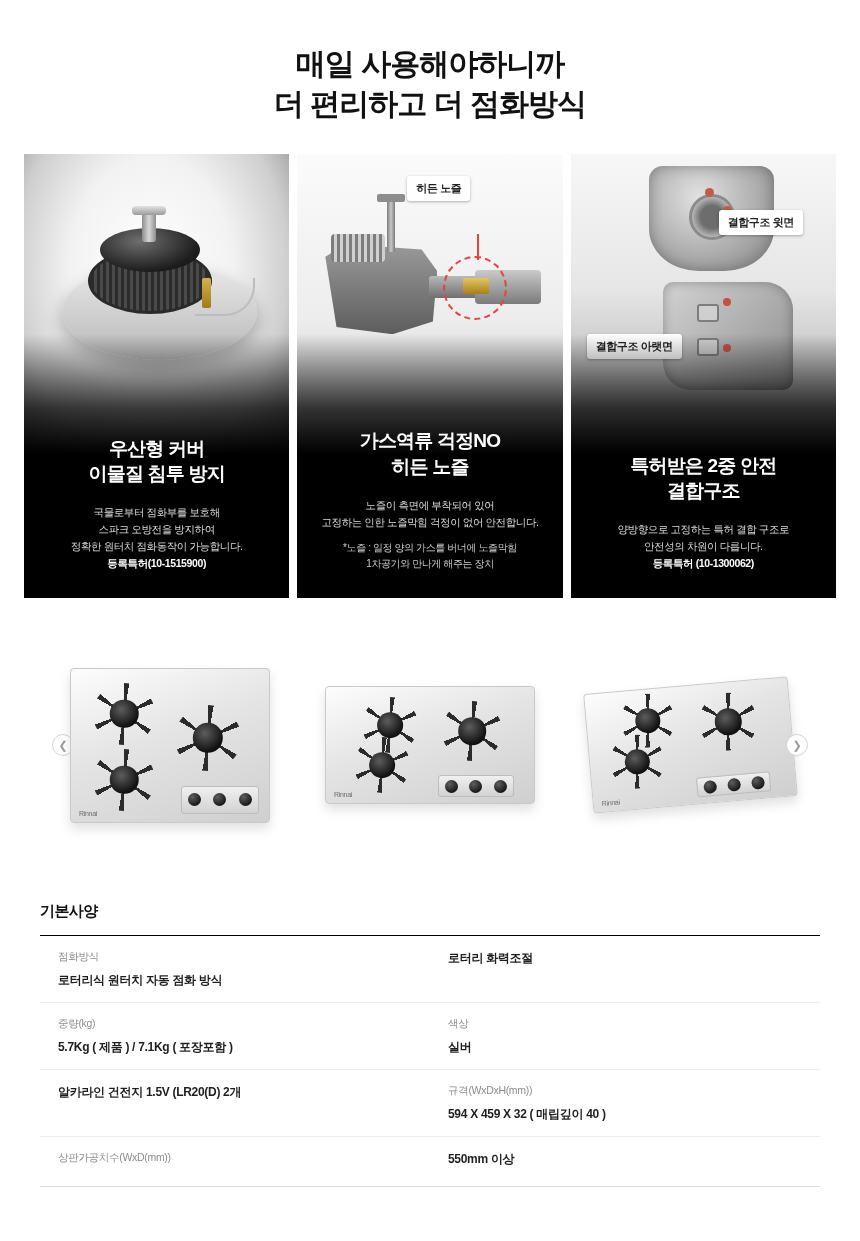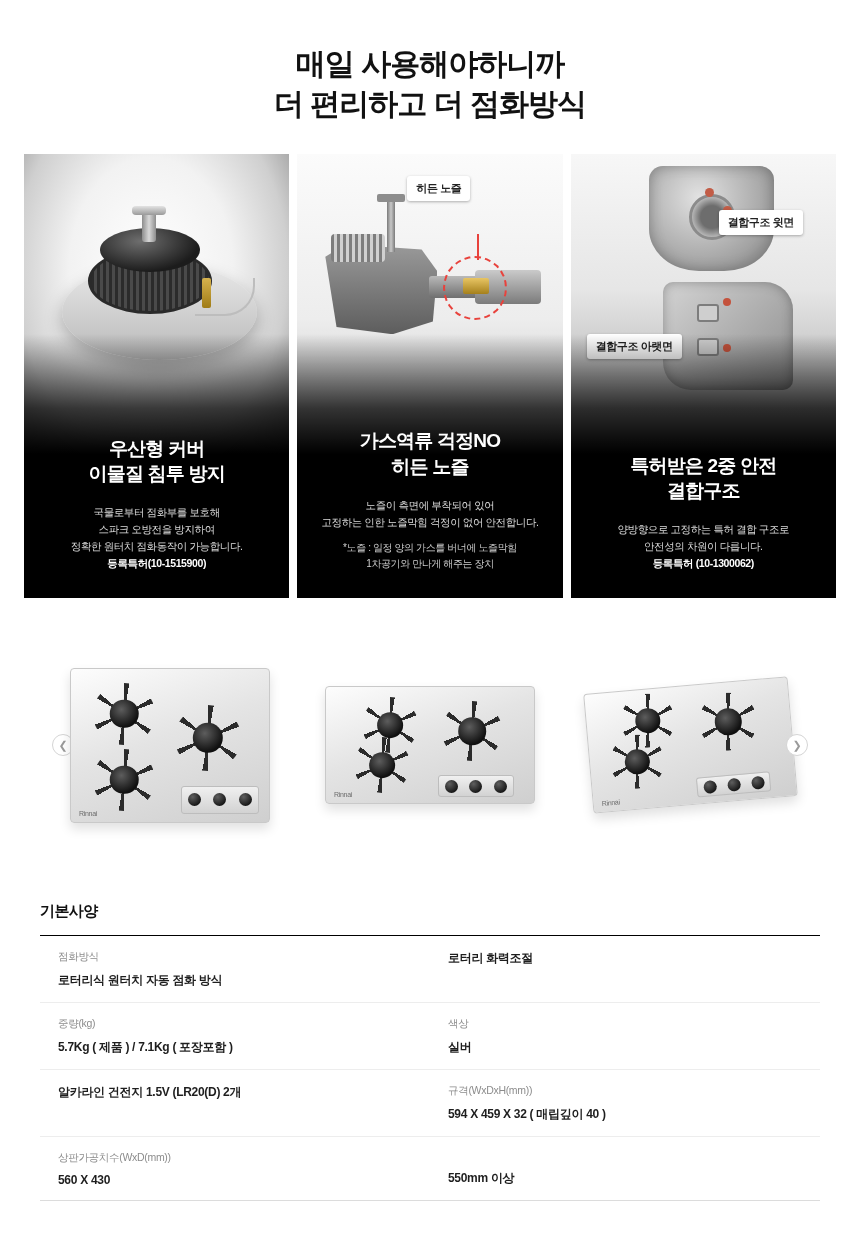--- a/index.html
+++ b/index.html
@@ -386,21 +386,21 @@
     color: #111;
     letter-spacing: -0.6px;
   }
   .spec-table {
     border-top: 1px solid #000000;
   }
   .spec-row {
     display: flex;
     border-bottom: 1px solid #ededed;
   }
-  .spec-row:last-child { border-bottom: 1px solid #dcdcdc; align-items: flex-end; }
+  .spec-row:last-child { border-bottom: 1px solid #dcdcdc; }
   .spec-cell {
     width: 50%;
     padding: 14px 2px 13px 18px;
   }
   .spec-label {
     font-size: 10.5px;
     color: #8c8c8c;
     margin-bottom: 8px;
     letter-spacing: -0.3px;
   }
@@ -586,21 +586,20 @@
         </div>
         <div class="spec-cell">
           <div class="spec-label">규격(WxDxH(mm))</div>
           <div class="spec-value">594 X 459 X 32 ( 매립깊이 40 )</div>
         </div>
       </div>
 
       <div class="spec-row">
         <div class="spec-cell">
           <div class="spec-label">상판가공치수(WxD(mm))</div>
-          <div class="spec-value">560 X 430</div>
         </div>
         <div class="spec-cell">
           <div class="spec-value">550mm 이상</div>
         </div>
       </div>
 
     </div>
   </div>
 
   <div class="footer-space"></div>

